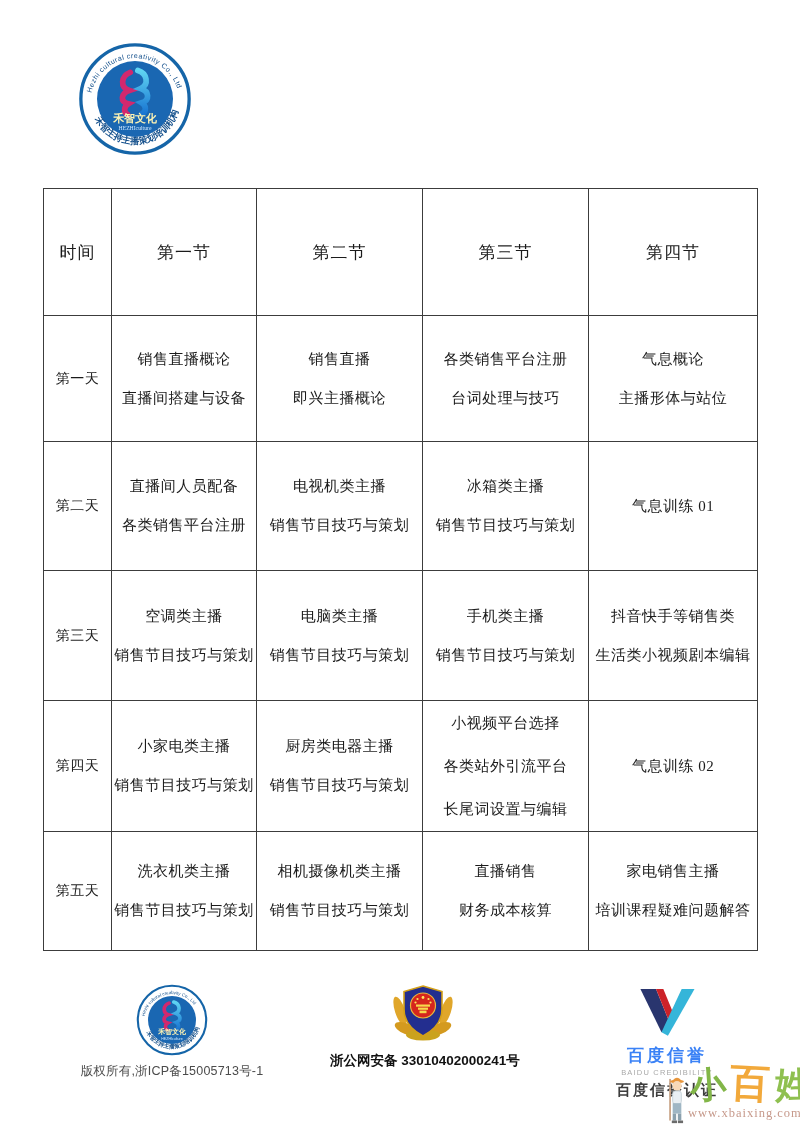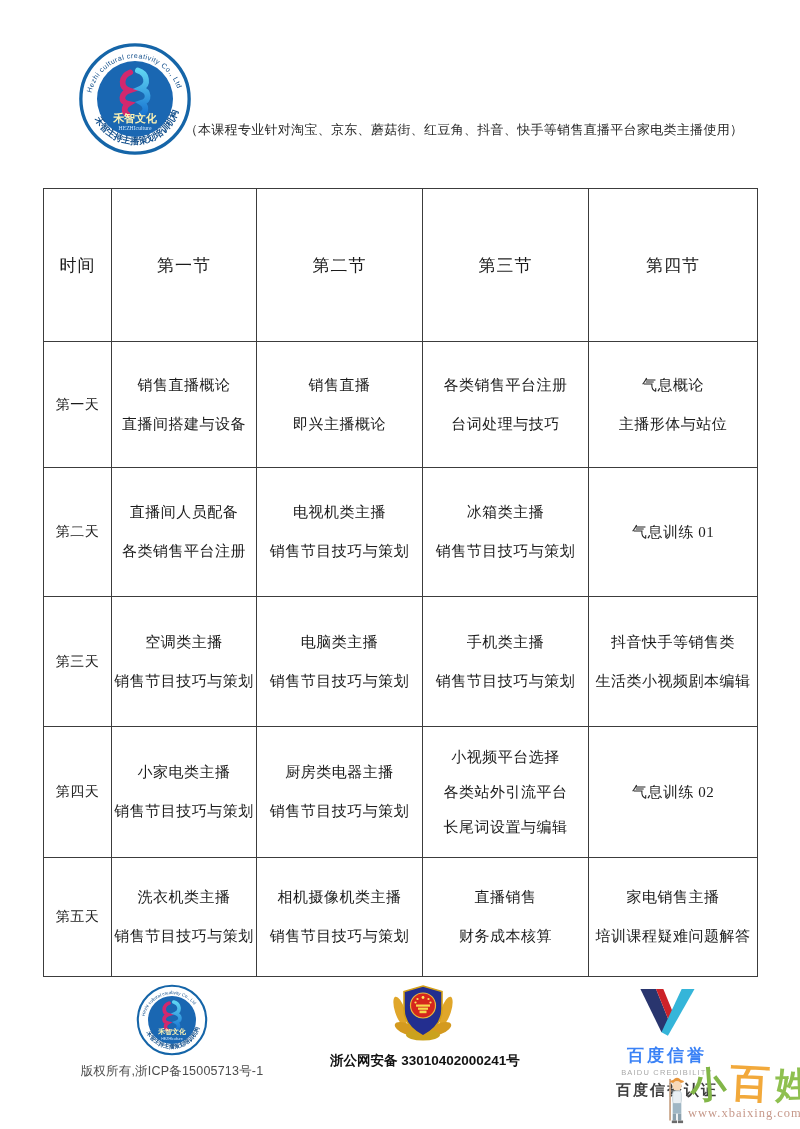--- a/index.html
+++ b/index.html
@@ -10,30 +10,30 @@
   .header-logo{position:absolute;left:78px;top:42px;width:114px;height:114px;}
   .doc-title{position:absolute;top:60px;left:calc(50% + 30px);transform:translateX(-50%);
              font-size:30px;font-weight:bold;letter-spacing:1px;color:#0d0d0d;white-space:nowrap;}
   .doc-subtitle{position:absolute;top:121px;left:calc(50% + 64px);transform:translateX(-50%);
              font-size:13px;color:#2a2a2a;white-space:nowrap;letter-spacing:.3px;}
 
   
   table.course-table{position:absolute;left:43px;top:188px;width:714px;border-collapse:collapse;
              table-layout:fixed;}
   .course-table th,.course-table td{border:1px solid #3c3c3c;padding:0;text-align:center;vertical-align:middle;}
-  .course-table thead tr{height:153px;}
+  .course-table thead tr{height:127px;}
   .course-table th{font-size:17px;font-weight:normal;letter-spacing:1px;}
   .course-table tbody tr:nth-child(1){height:126px;}
   .course-table tbody tr:nth-child(2){height:129px;}
   .course-table tbody tr:nth-child(3){height:130px;}
   .course-table tbody tr:nth-child(4){height:131px;}
   .course-table tbody tr:nth-child(5){height:119px;}
   .course-table td.day{font-size:14px;letter-spacing:.5px;}
   .cell{display:flex;flex-direction:column;align-items:center;justify-content:center;gap:20px;}
-  .cell.tight{gap:16px;}
+  .cell.tight{gap:24px;}
   .cell .line{font-size:15px;letter-spacing:.5px;white-space:nowrap;}
 
   
   .f-left{position:absolute;left:77px;top:984px;width:190px;text-align:center;
           font-family:"Liberation Sans",sans-serif;}
   .f-left .icp{margin-top:3px;font-size:12.5px;color:#4b4b4b;letter-spacing:.2px;white-space:nowrap;}
   .f-mid{position:absolute;left:330px;top:981px;width:186px;text-align:center;
           font-family:"Liberation Sans",sans-serif;}
   .f-mid .police{margin-top:5px;font-size:13.5px;font-weight:bold;color:#111;white-space:nowrap;}
   .f-right{position:absolute;left:592px;top:986px;width:150px;text-align:center;
@@ -75,21 +75,20 @@
     <text font-size="7.5" fill="#14508c" font-family="Liberation Sans, sans-serif" letter-spacing=".5">
       <textPath href="#arcTop1" startOffset="7%">Hezhi cultural creativity Co., Ltd</textPath>
     </text>
     <text font-size="9.5" font-weight="bold" fill="#14508c" font-family="Liberation Sans, sans-serif">
       <textPath href="#arcBot1" startOffset="9%">禾智主持主播策划培训机构</textPath>
     </text>
     <text x="60" y="84" text-anchor="middle" font-size="11.5" font-weight="bold" fill="#fdf3b3">禾智文化</text>
     <text x="60" y="93" text-anchor="middle" font-size="6" fill="#cde8ff">HEZHIculture</text>
   </svg>
 
-  <div class="doc-subtitle">（本课程专业针对淘宝、京东、蘑菇街、红豆角、抖音、快手等销售直播平台家电类主播使用）</div>
 
   <table class="course-table">
     <colgroup>
       <col style="width:68px">
         <col style="width:145px">
         <col style="width:166px">
       <col style="width:166px">
         <col style="width:169px">
     </colgroup>
     <thead>

